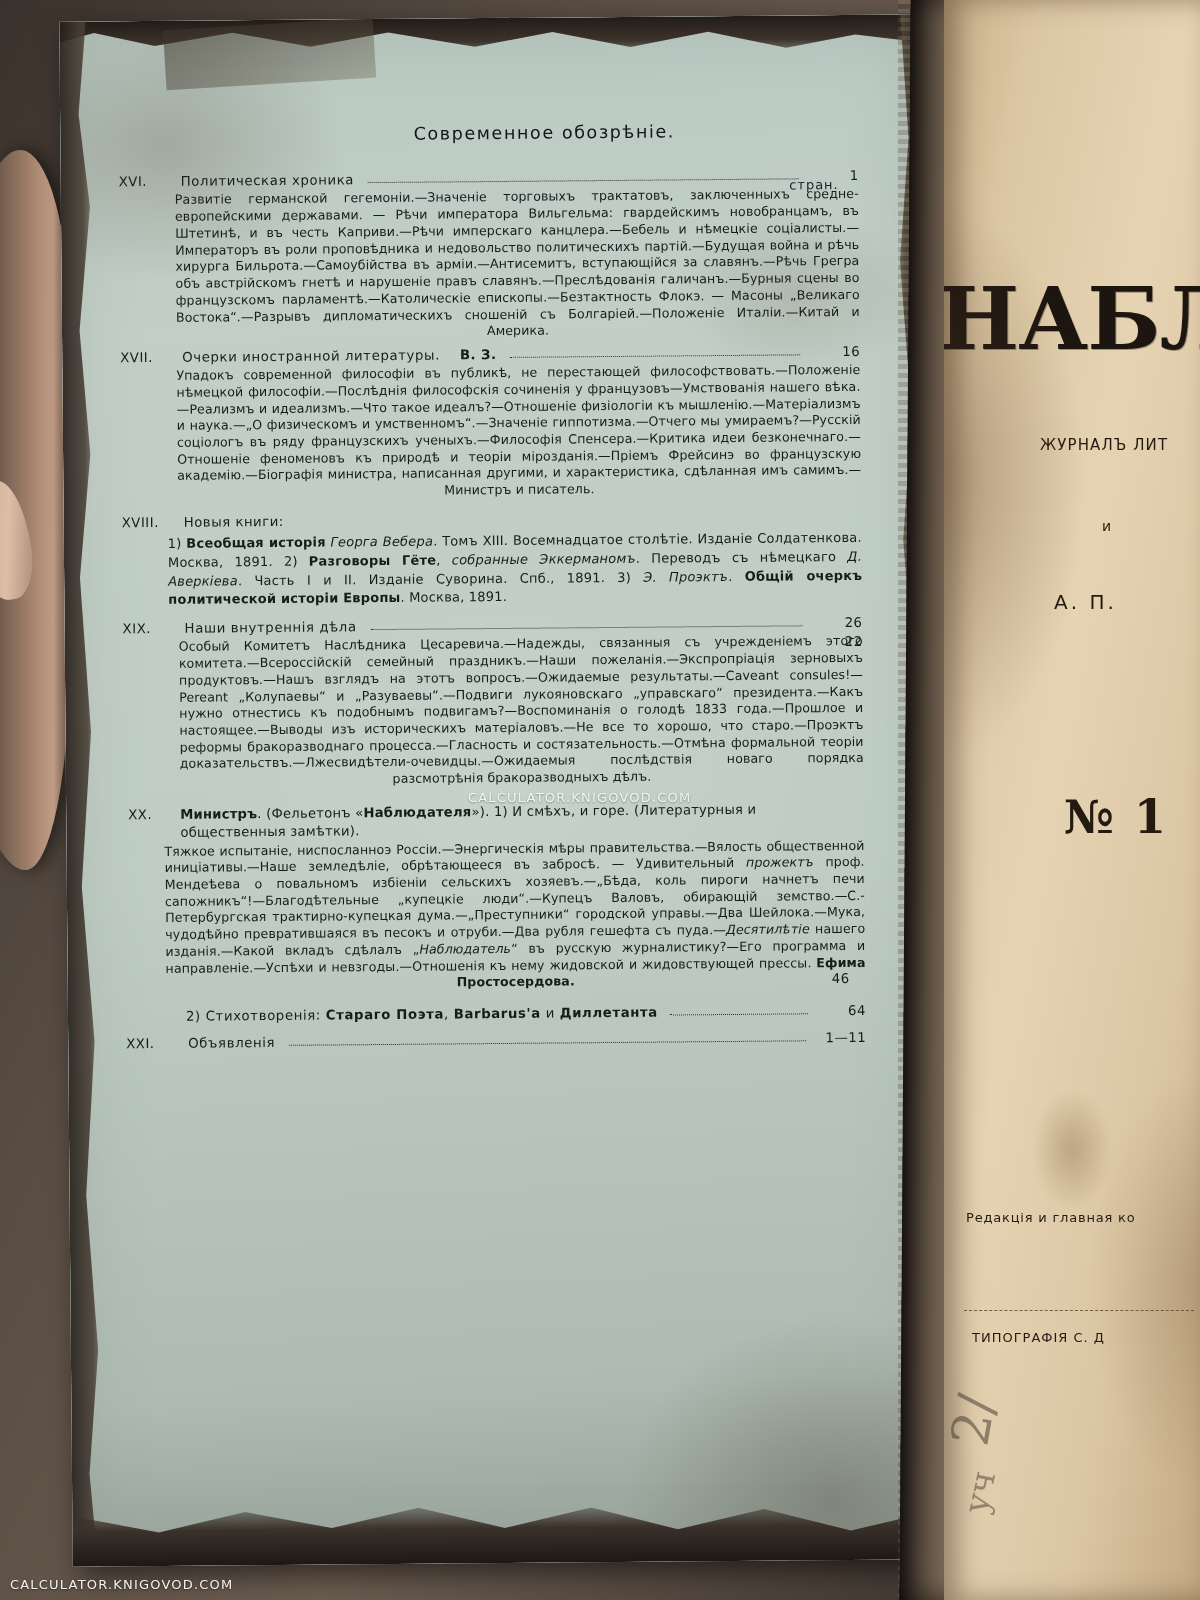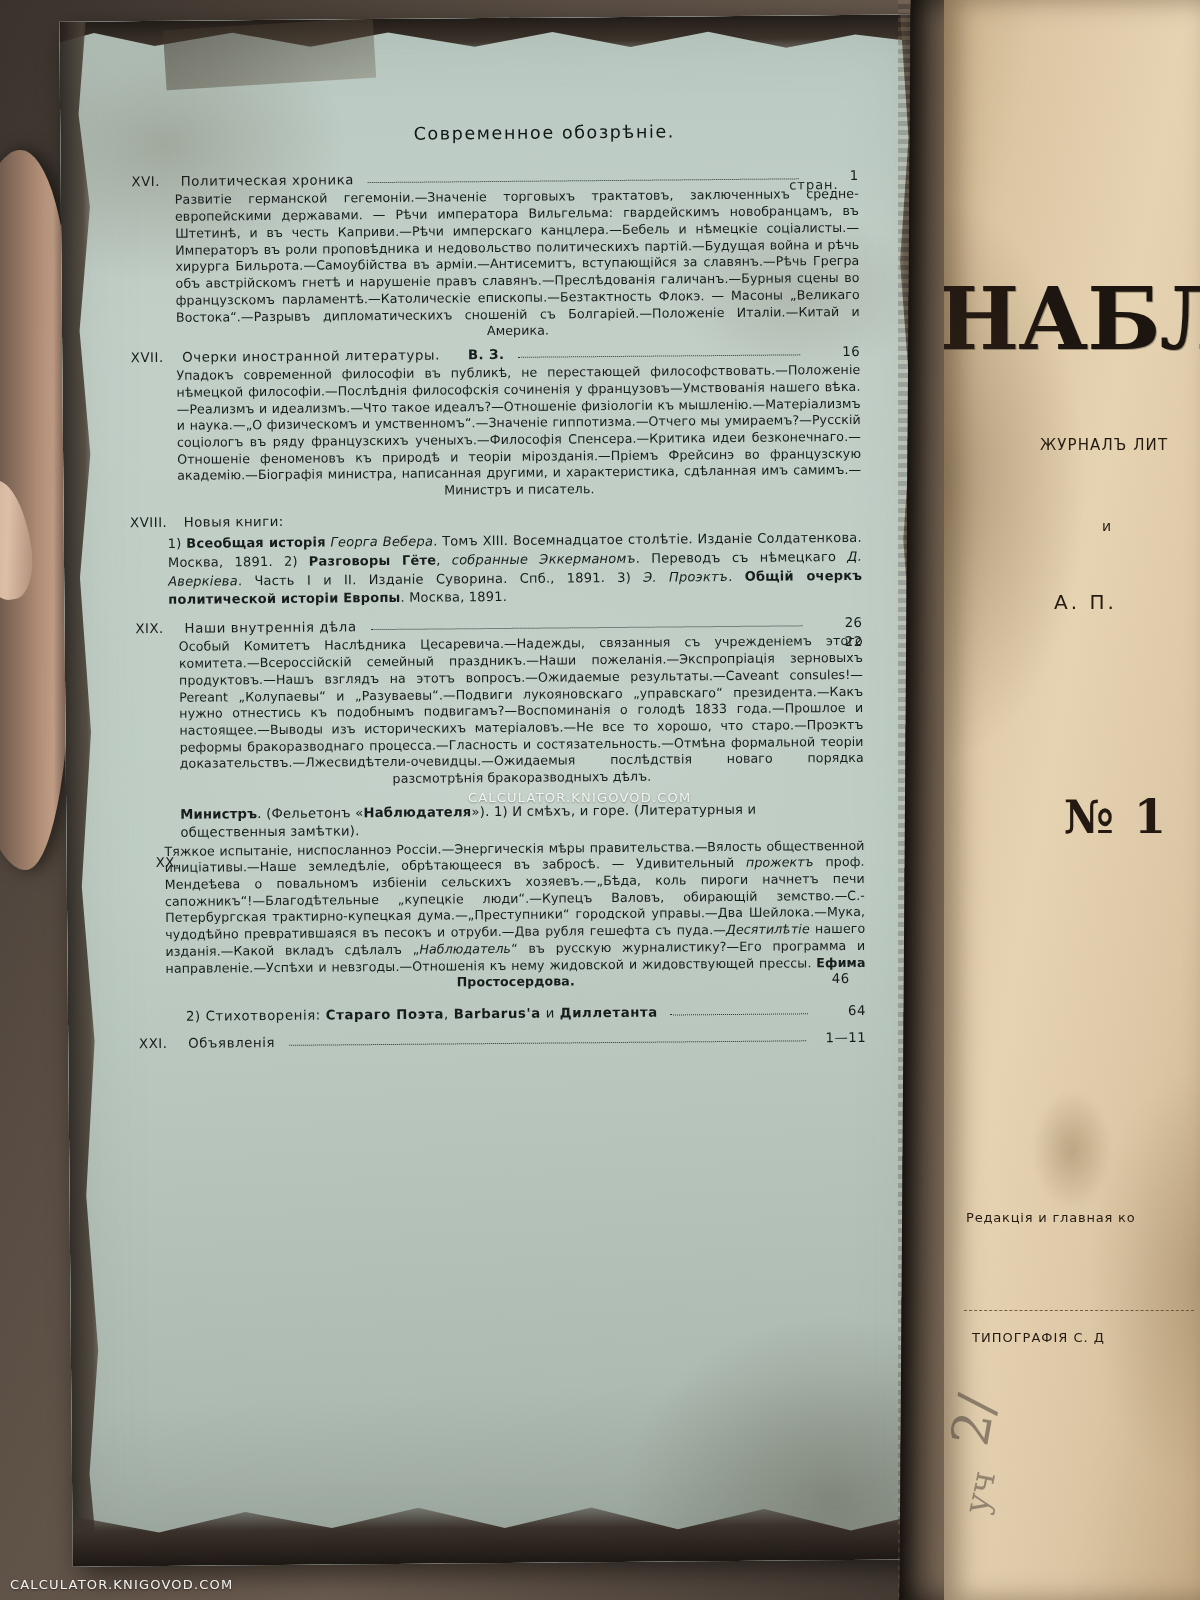--- a/index.html
+++ b/index.html
@@ -147,21 +147,21 @@
 
   .entry { position: relative; margin-bottom: 3px; }
   .line1 {
     display: flex;
     align-items: flex-end;
     gap: 8px;
     white-space: nowrap;
   }
   .rn {
     min-width: 54px;
-    text-align: center;
+    text-align: left;
     letter-spacing: .5px;
   }
   .ttl { letter-spacing: .6px; }
   .dots {
     flex: 1;
     border-bottom: 1px dotted #2b3332;
     margin: 0 6px 5px 6px;
     height: 1px;
     min-width: 30px;
   }
@@ -403,21 +403,21 @@
           <span class="dots"></span>
           <span class="pg">1</span>
         </div>
         <div class="desc">Развитіе германской гегемоніи.—Значеніе торговыхъ трактатовъ, заключенныхъ средне-европейскими державами. — Рѣчи императора Вильгельма: гвардейскимъ новобранцамъ, въ Штетинѣ, и въ честь Каприви.—Рѣчи имперскаго канцлера.—Бебель и нѣмецкіе соціалисты.—Императоръ въ роли проповѣдника и недовольство политическихъ партій.—Будущая война и рѣчь хирурга Бильрота.—Самоубійства въ арміи.—Антисемитъ, вступающійся за славянъ.—Рѣчь Грегра объ австрійскомъ гнетѣ и нарушеніе правъ славянъ.—Преслѣдованія галичанъ.—Бурныя сцены во французскомъ парламентѣ.—Католическіе епископы.—Безтактность Флокэ. — Масоны „Великаго Востока“.—Разрывъ дипломатическихъ сношеній съ Болгаріей.—Положеніе Италіи.—Китай и Америка.</div>
       </div>
 
       <div class="entry" style="margin-top:6px;">
         <div class="line1">
           <span class="rn">XVII.</span>
           <span class="ttl">Очерки иностранной литературы.</span>
-          <span class="ttl bk" style="margin-left:20px;">В. З.</span>
+          <span class="ttl bk" style="margin-left:12px;">В. З.</span>
           <span class="dots"></span>
           <span class="pg">16</span>
         </div>
         <div class="desc">Упадокъ современной философіи въ публикѣ, не перестающей философствовать.—Положеніе нѣмецкой философіи.—Послѣднія философскія сочиненія у французовъ—Умствованія нашего вѣка.—Реализмъ и идеализмъ.—Что такое идеалъ?—Отношеніе физіологіи къ мышленію.—Матеріализмъ и наука.—„О физическомъ и умственномъ“.—Значеніе гиппотизма.—Отчего мы умираемъ?—Русскій соціологъ въ ряду французскихъ ученыхъ.—Философія Спенсера.—Критика идеи безконечнаго.—Отношеніе феноменовъ къ природѣ и теоріи мірозданія.—Пріемъ Фрейсинэ во французскую академію.—Біографія министра, написанная другими, и характеристика, сдѣланная имъ самимъ.—Министръ и писатель.</div>
       </div>
 
       <div class="entry" style="margin-top:12px;">
         <div class="line1">
           <span class="rn">XVIII.</span>
           <span class="ttl nk-label">Новыя книги:</span>
@@ -433,21 +433,21 @@
           <span class="pg">26</span>
         </div>
         <div style="position:relative;height:0;">
           <span class="pg" style="position:absolute;right:0;top:2px;">22</span>
         </div>
         <div class="desc">Особый Комитетъ Наслѣдника Цесаревича.—Надежды, связанныя съ учрежденіемъ этого комитета.—Всероссійскій семейный праздникъ.—Наши пожеланія.—Экспропріація зерновыхъ продуктовъ.—Нашъ взглядъ на этотъ вопросъ.—Ожидаемые результаты.—Caveant consules!—Pereant „Колупаевы“ и „Разуваевы“.—Подвиги лукояновскаго „управскаго“ президента.—Какъ нужно отнестись къ подобнымъ подвигамъ?—Воспоминанія о голодѣ 1833 года.—Прошлое и настоящее.—Выводы изъ историческихъ матеріаловъ.—Не все то хорошо, что старо.—Проэктъ реформы бракоразводнаго процесса.—Гласность и состязательность.—Отмѣна формальной теоріи доказательствъ.—Лжесвидѣтели-очевидцы.—Ожидаемыя послѣдствія новаго порядка разсмотрѣнія бракоразводныхъ дѣлъ.</div>
       </div>
 
       <div class="entry" style="margin-top:16px;">
         <div style="position:relative;">
-          <span class="rn" style="position:absolute;left:16px;top:0;margin-top:48px;">XX.</span>
+          <span class="rn" style="position:absolute;left:4px;top:0;">XX.</span>
           <div class="fon"><b>Министръ</b>. (Фельетонъ «<b>Наблюдателя</b>»). 1) И смѣхъ, и горе. (Литературныя и общественныя замѣтки).</div>
         </div>
         <div class="desc narrow">Тяжкое испытаніе, ниспосланноэ Россіи.—Энергическія мѣры правительства.—Вялость общественной иниціативы.—Наше земледѣліе, обрѣтающееся въ забросѣ. — Удивительный <i>прожектъ</i> проф. Мендеѣева о повальномъ избіеніи сельскихъ хозяевъ.—„Бѣда, коль пироги начнетъ печи сапожникъ“!—Благодѣтельные „купецкіе люди“.—Купецъ Валовъ, обирающій земство.—С.-Петербургская трактирно-купецкая дума.—„Преступники“ городской управы.—Два Шейлока.—Мука, чудодѣйно превратившаяся въ песокъ и отруби.—Два рубля гешефта съ пуда.—<i>Десятилѣтіе</i> нашего изданія.—Какой вкладъ сдѣлалъ „<i>Наблюдатель</i>“ въ русскую журналистику?—Его программа и направленіе.—Успѣхи и невзгоды.—Отношенія къ нему жидовской и жидовствующей прессы. <b>Ефима Простосердова.</b></div>
         <div style="position:relative;height:0;">
           <span class="pg" style="position:absolute;right:16px;top:-18px;">46</span>
         </div>
       </div>
 
       <div class="entry" style="margin-top:14px;">
         <div class="final-line">

